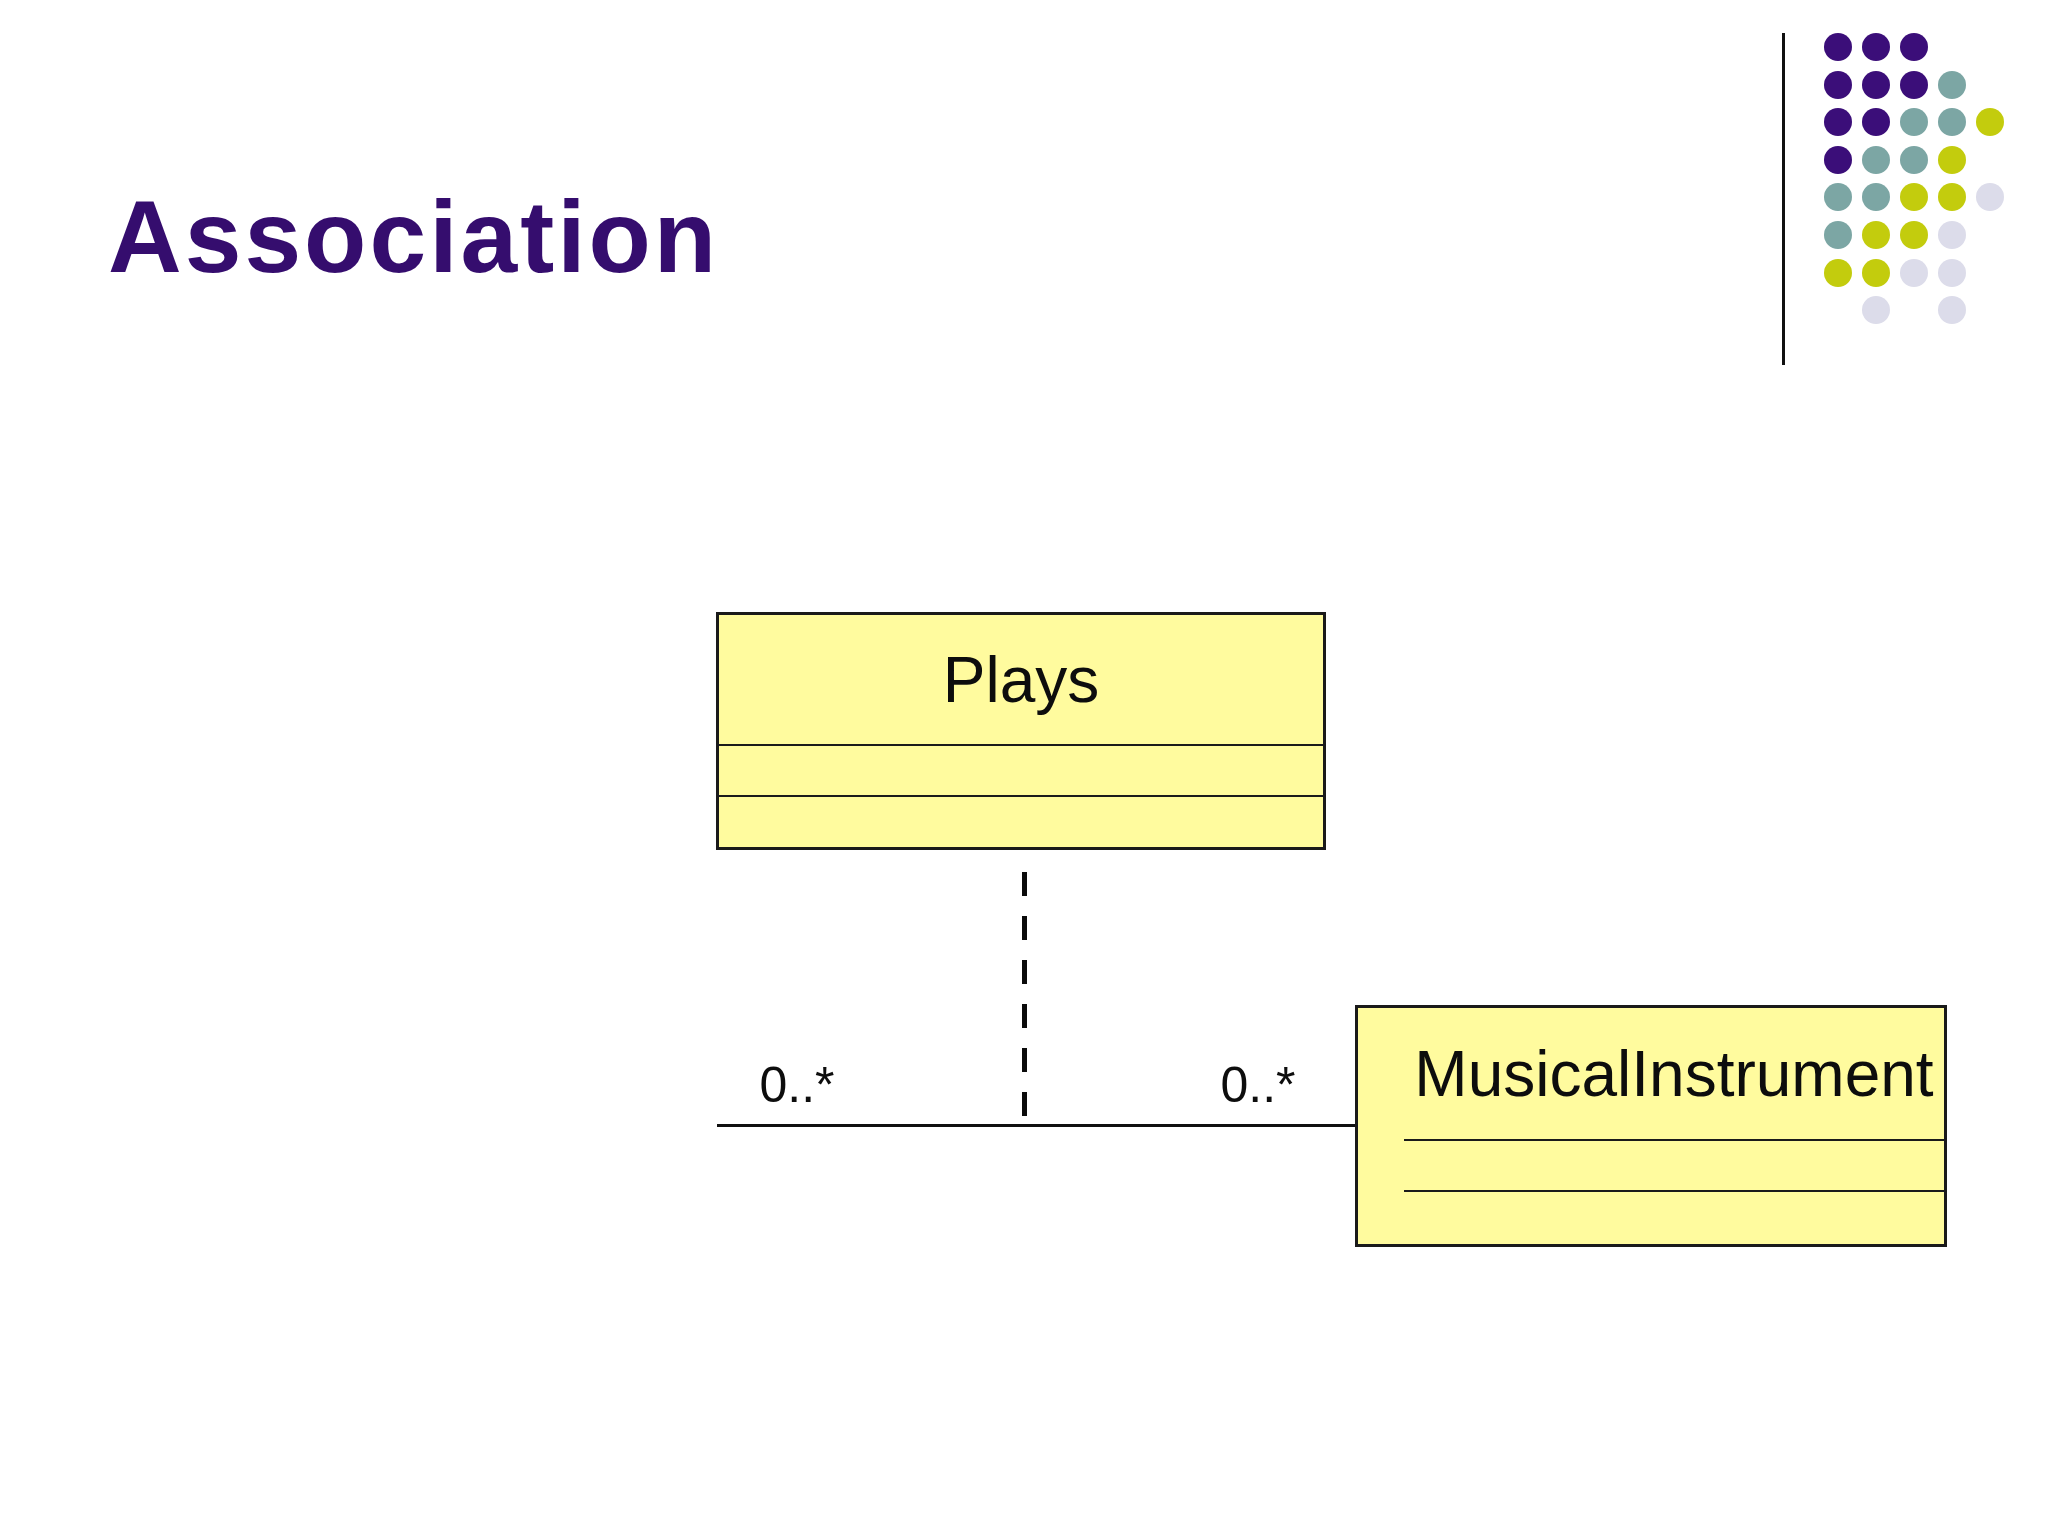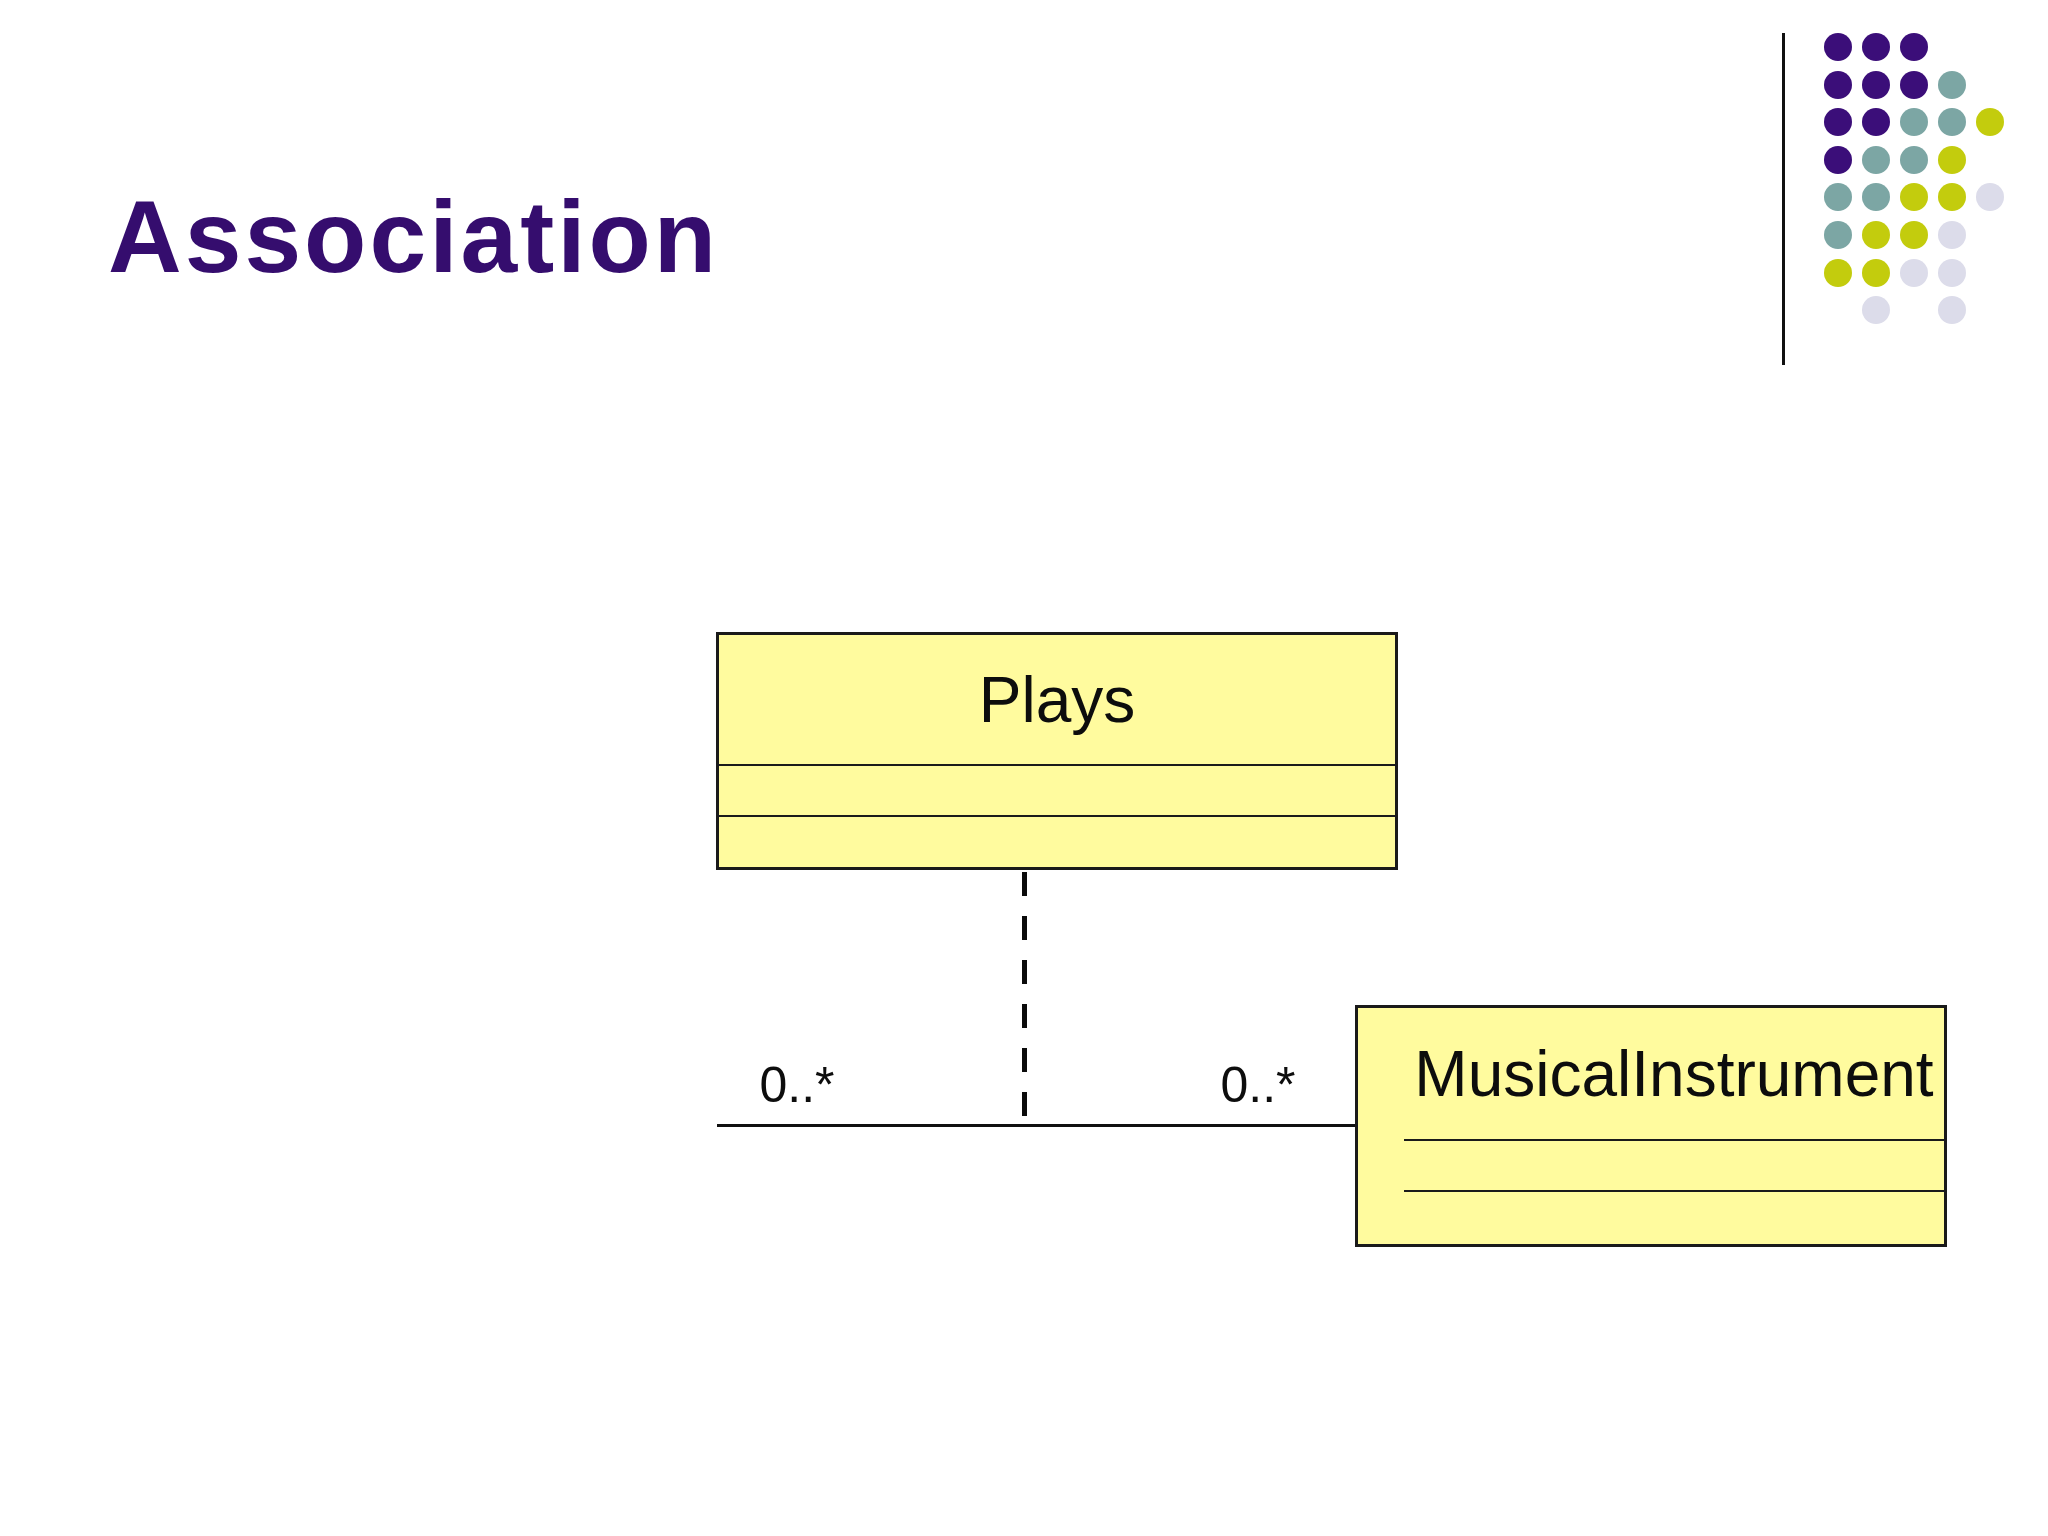--- a/index.html
+++ b/index.html
@@ -60,21 +60,21 @@
     color: #0d0d0d;
     white-space: nowrap;
   }
   .uml-sec {
     box-sizing: border-box;
     border-top: 2px solid #1a1a1a;
   }
   .sec-mid { height: 51px; }
   .sec-bot { height: 52px; }
 
-  #box-plays  { left: 716px;  top: 632px;  width: 682px; height: 238px; }
+  #box-plays  { left: 716px;  top: 612px;  width: 610px; height: 238px; }
   #box-person { left: 121px;  top: 1006px; width: 596px; height: 240px; }
   #box-instr  { left: 1355px; top: 1005px; width: 592px; height: 242px; padding-left: 46px; }
   #box-instr .sec-bot { height: 54px; }
 
   
   .assoc-line {
     position: absolute;
     left: 717px;
     top: 1124px;
     width: 638px;

